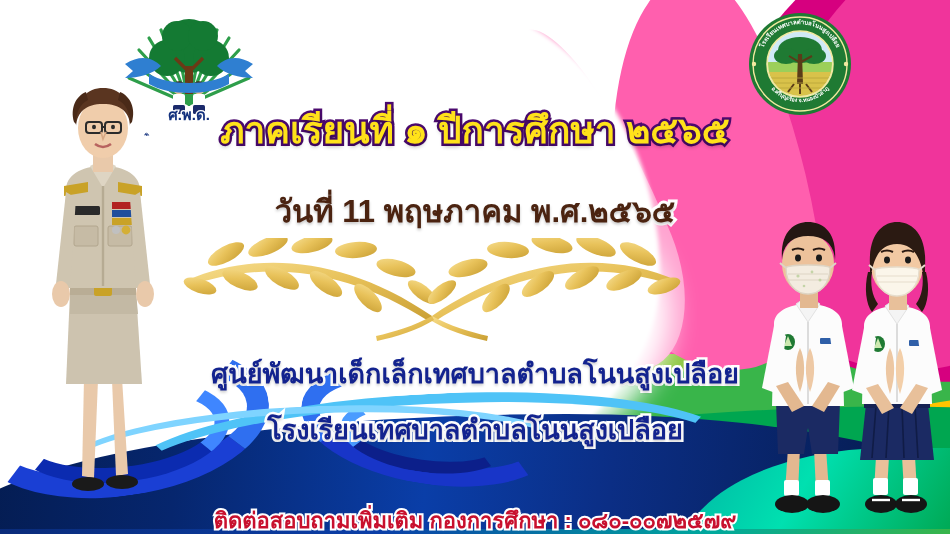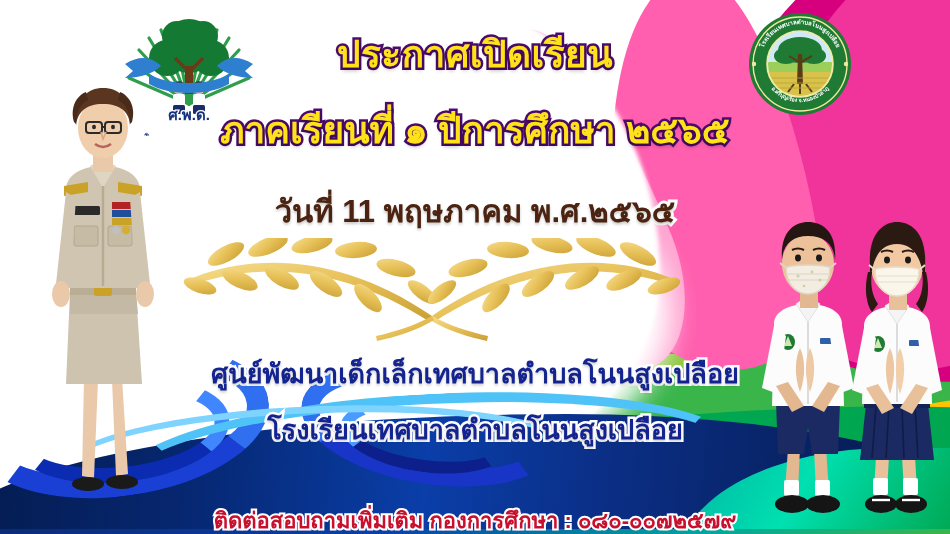--- a/index.html
+++ b/index.html
@@ -570,20 +570,19 @@
 
       <path d="M123 54 C123 50 167 50 167 54 C167 70 157 80 145 80 C133 80 123 70 123 54 Z" fill="#fbf6ea" stroke="#e6ddcc" stroke-width="1.4"></path>
       <g stroke="#e6ddcc" stroke-width="1">
         <line x1="125" y1="60" x2="165" y2="60"></line>
         <line x1="126" y1="66" x2="164" y2="66"></line>
       </g>
       <path d="M123 54 L117 49 M167 54 L173 49" stroke="#e6ddcc" stroke-width="2" fill="none"></path>
     </g>
   </svg>
 
-  <div class="txt title1">ประกาศเปิดเรียน</div>
   <div class="txt title2">ภาคเรียนที่ ๑ ปีการศึกษา ๒๕๖๕</div>
   <div class="txt dateline">วันที่ 11 พฤษภาคม พ.ศ.๒๕๖๕</div>
   <div class="txt org1">ศูนย์พัฒนาเด็กเล็กเทศบาลตำบลโนนสูงเปลือย</div>
   <div class="txt org2">โรงเรียนเทศบาลตำบลโนนสูงเปลือย</div>
   <div class="txt contact">ติดต่อสอบถามเพิ่มเติม กองการศึกษา : ๐๘๐-๐๐๗๒๕๗๙</div>
 
 </div>
 
 </body></html>

